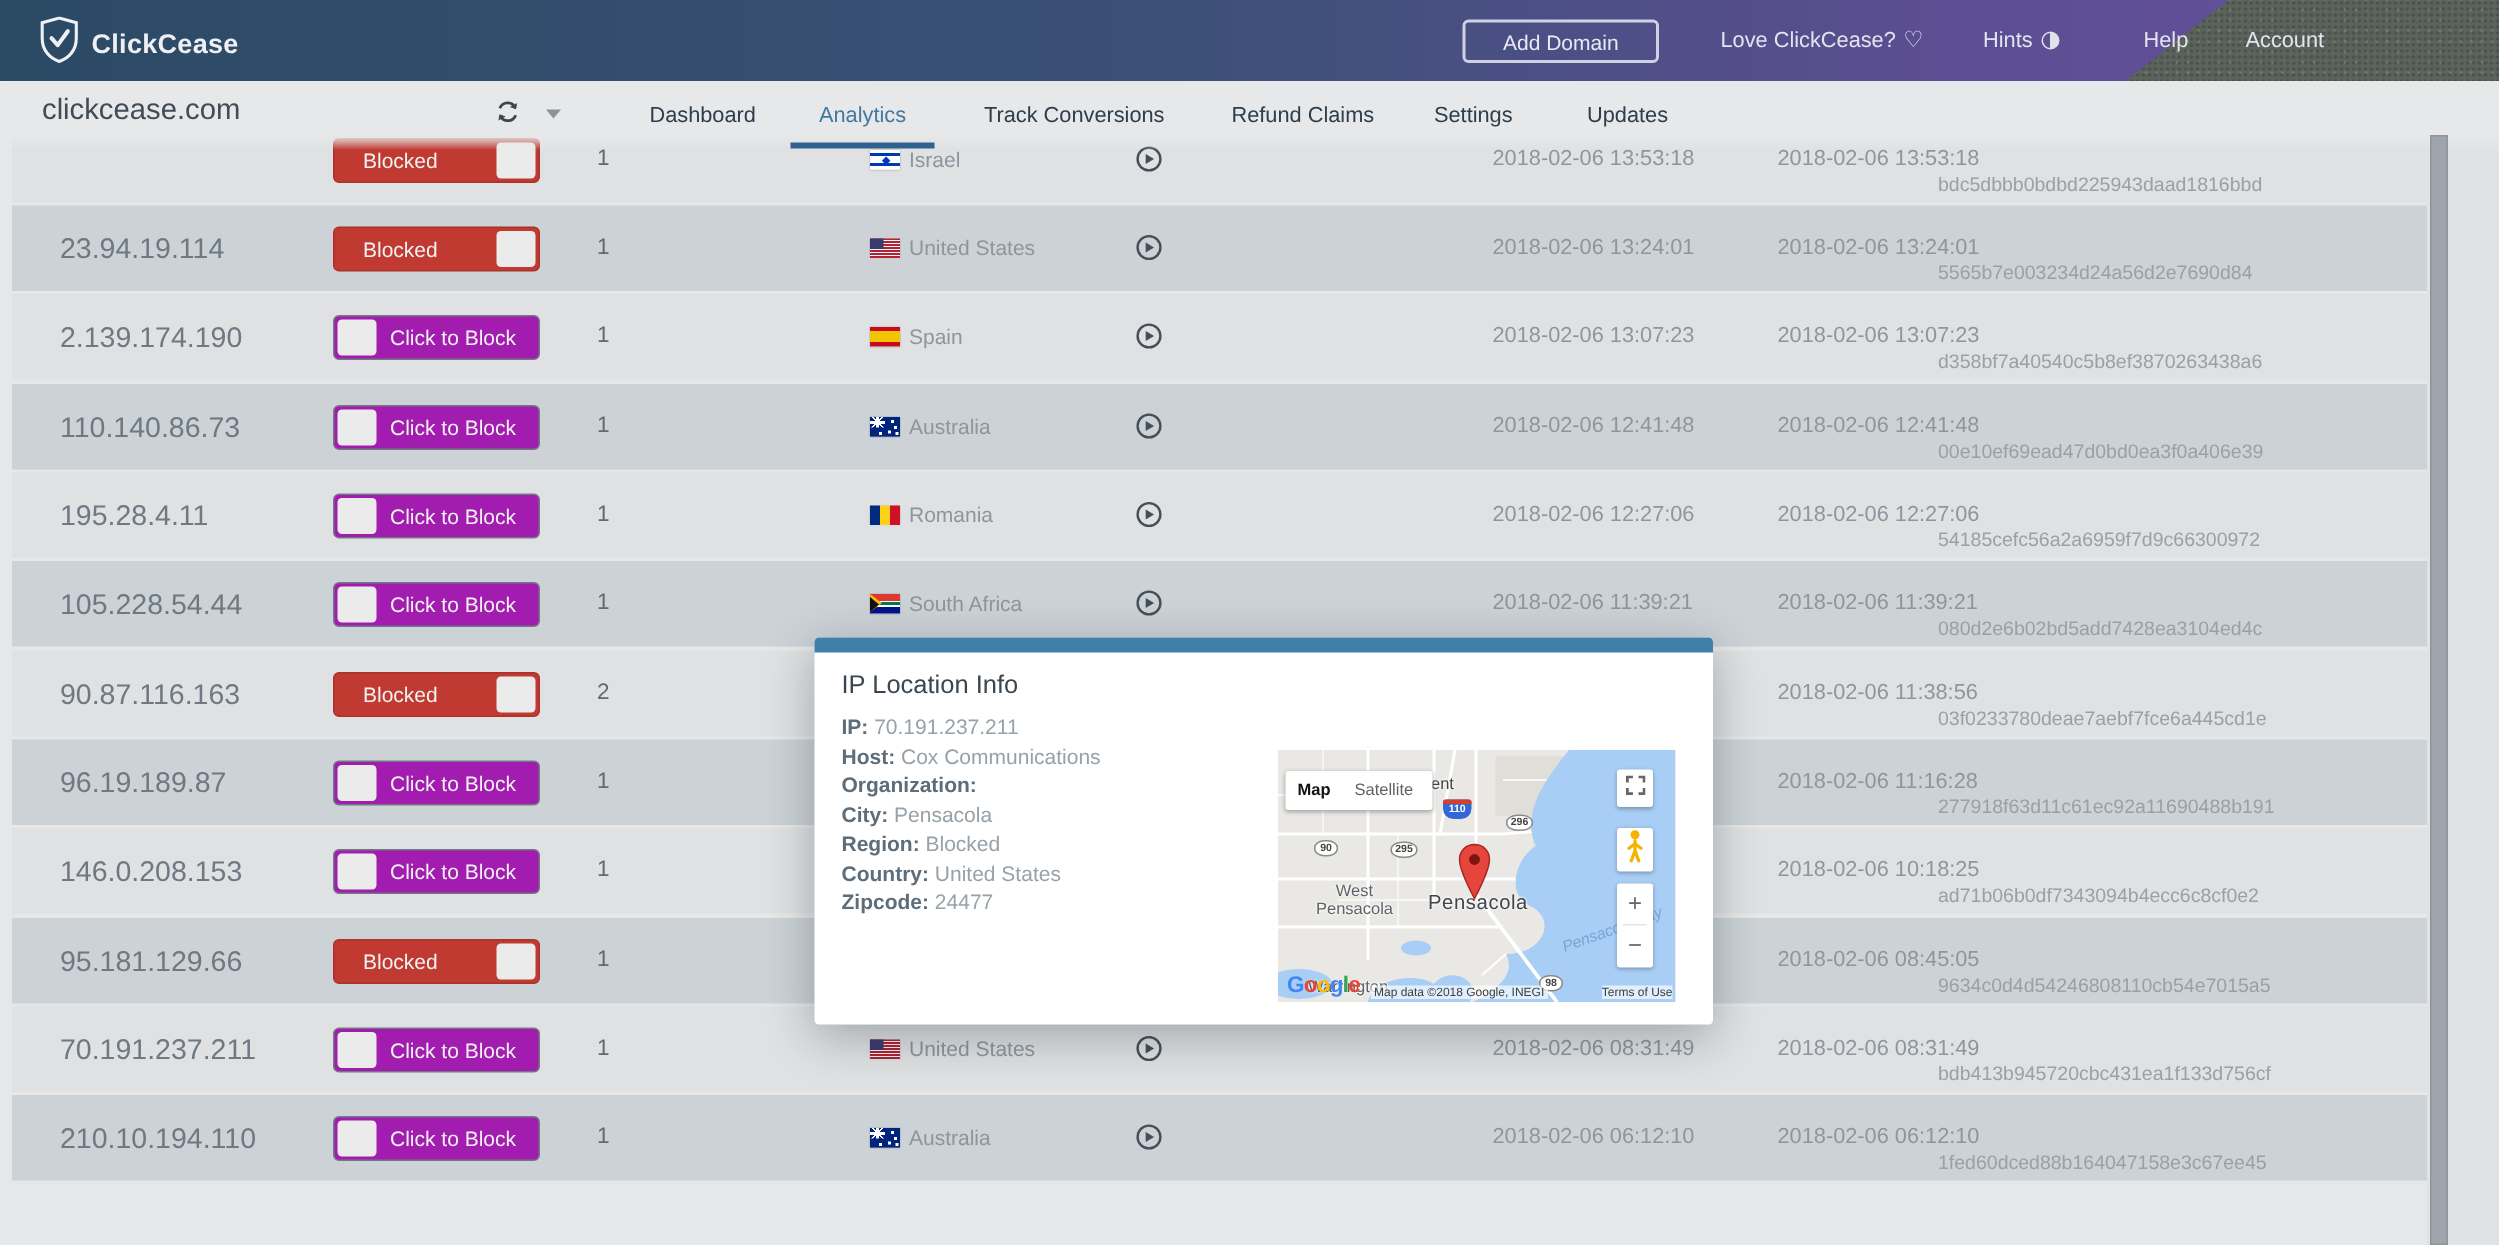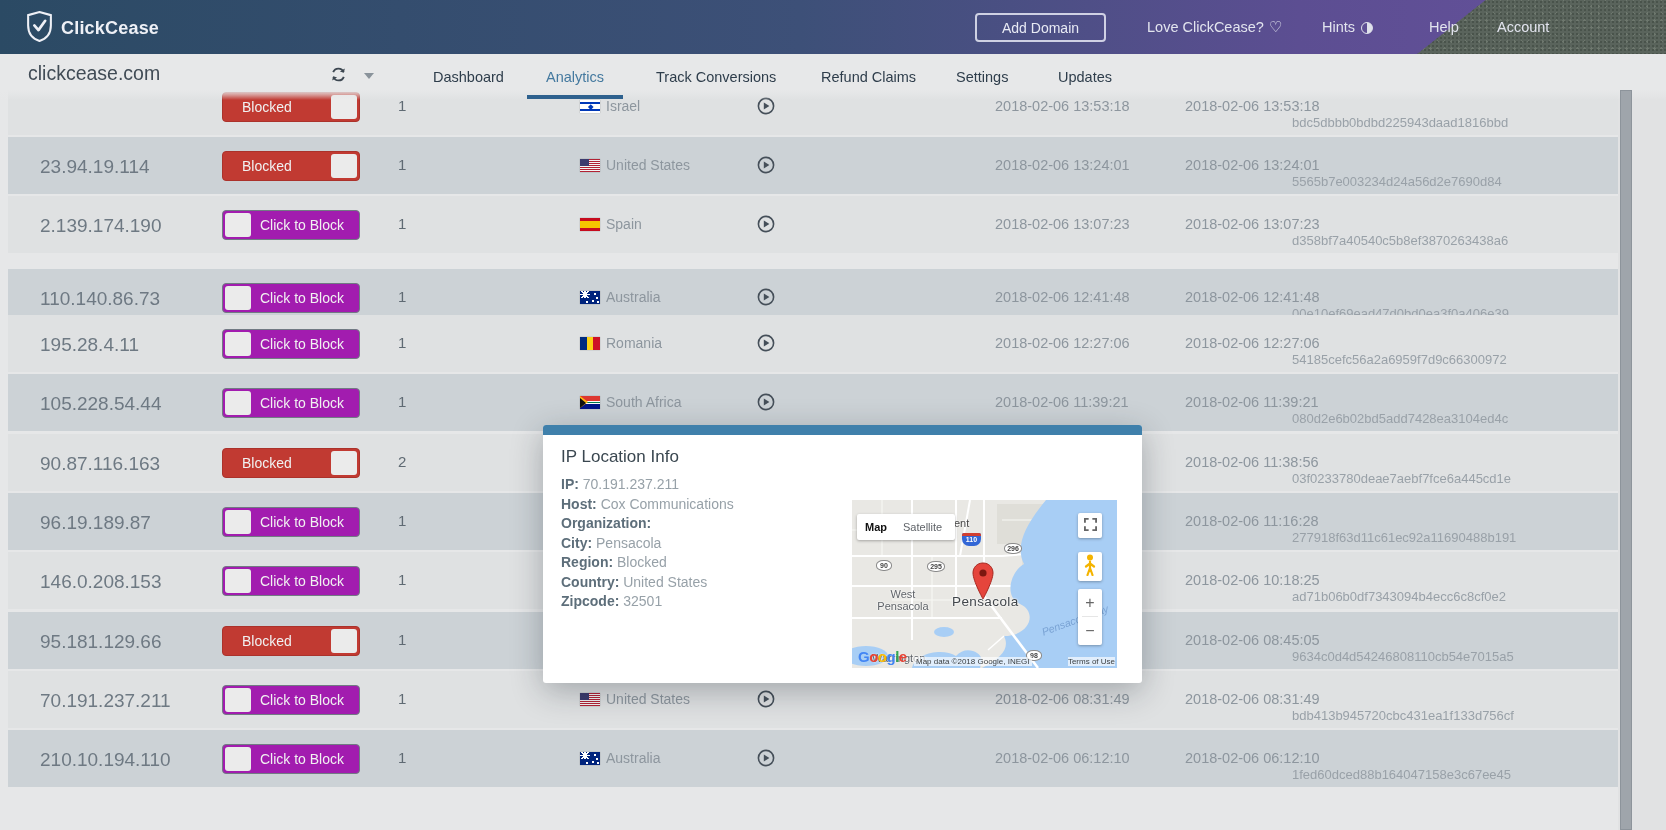--- a/index.html
+++ b/index.html
@@ -174,21 +174,21 @@
     <div class="play">
       <svg width="18" height="18" viewBox="0 0 18 18">
         <circle cx="9" cy="9" r="7.6" fill="none" stroke="#454f59" stroke-width="1.6"></circle>
         <path d="M6.8 5.6 L12.4 9 L6.8 12.4 Z" fill="#454f59"></path>
       </svg>
     </div>
     <div class="ts1">2018-02-06 13:07:23</div>
     <div class="ts2">2018-02-06 13:07:23</div>
     <div class="hash">d358bf7a40540c5b8ef3870263438a6</div>
   </div>
-      <div class="row dark" style="top: 269px; padding-left: 17px;">
+      <div class="row dark" style="top: 256px; padding-left: 17px;">
     <div class="ip">110.140.86.73</div>
     <div class="toggle off">
       <div class="toggle-label">Click to Block</div>
       <div class="knob"></div>
     </div>
     <div class="count">1</div>
     <div class="flag flag-au"></div>
     <div class="country">Australia</div>
     <div class="play">
       <svg width="18" height="18" viewBox="0 0 18 18">
@@ -400,21 +400,21 @@
   <div class="modal">
     <div class="modal-topbar"></div>
     <div class="modal-title">IP Location Info</div>
     <div class="details" id="details">
         <div class="detail-line"><span class="detail-label">IP:</span><span class="detail-value"> 70.191.237.211</span></div>
         <div class="detail-line"><span class="detail-label">Host:</span><span class="detail-value"> Cox Communications</span></div>
         <div class="detail-line"><span class="detail-label">Organization:</span><span class="detail-value"> </span></div>
         <div class="detail-line"><span class="detail-label">City:</span><span class="detail-value"> Pensacola</span></div>
         <div class="detail-line"><span class="detail-label">Region:</span><span class="detail-value"> Blocked</span></div>
         <div class="detail-line"><span class="detail-label">Country:</span><span class="detail-value"> United States</span></div>
-        <div class="detail-line"><span class="detail-label">Zipcode:</span><span class="detail-value"> 32501</span></div>
+        <div class="detail-line"><span class="detail-label">Zipcode:</span><span class="detail-value"> 24477</span></div>
       </div>
 
     <div class="map">
       <svg class="base" width="265" height="168" viewBox="0 0 265 168">
         <rect x="0" y="0" width="265" height="168" fill="#e9e8e4"></rect>
         <rect x="145" y="4" width="55" height="40" fill="#dfded8"></rect>
         <rect x="170" y="50" width="40" height="26" fill="#e2e1da"></rect>
         <g stroke="#f7f7f4" stroke-width="1.2">
           <path d="M30 0 V56"></path>
             <path d="M80 56 V118"></path>

